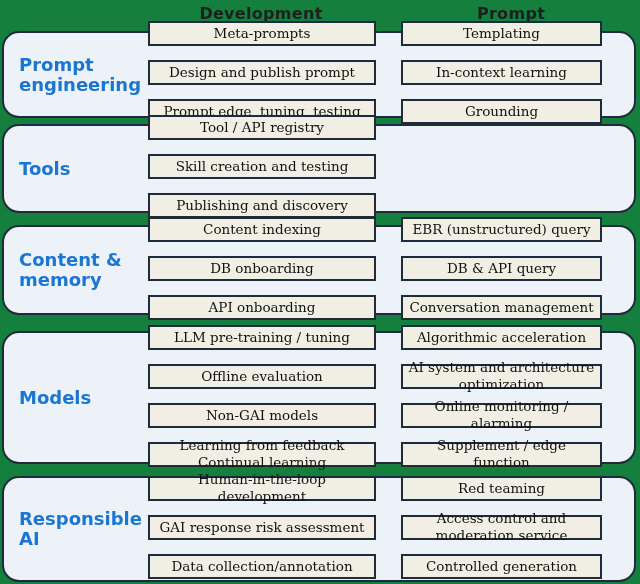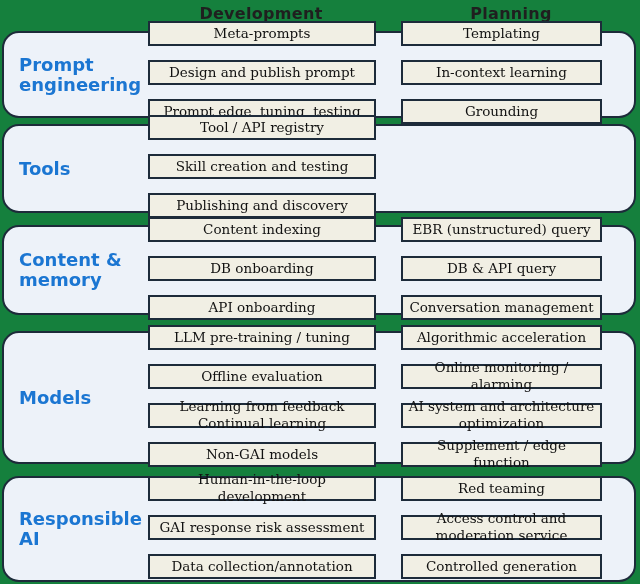--- a/index.html
+++ b/index.html
@@ -89,21 +89,21 @@
     padding: 2px 4px;
     white-space: pre-line;
   }
 </style>
 </head>
 <body>
 
 <div class="canvas">
 
   <div class="col-header dev-header">Development</div>
-  <div class="col-header srv-header">Planning</div>
+  <div class="col-header srv-header">Prompt</div>
 
   <section class="band band-0">
     <div class="row-label">Prompt engineering</div>
     <div class="stack dev">
         <div class="box">Meta-prompts</div>
         <div class="box">Design and publish prompt</div>
         <div class="box">Prompt edge, tuning, testing</div>
       </div>
     <div class="stack srv">
         <div class="box">Templating</div>
@@ -133,29 +133,29 @@
         <div class="box">DB &amp; API query</div>
         <div class="box">Conversation management</div>
       </div>
   </section>
 
   <section class="band band-3">
     <div class="row-label">Models</div>
     <div class="stack dev">
         <div class="box">LLM pre-training / tuning</div>
         <div class="box">Offline evaluation</div>
+        <div class="box">Non-GAI models</div>
         <div class="box">Learning from feedback
 Continual learning</div>
-        <div class="box">Non-GAI models</div>
       </div>
     <div class="stack srv">
         <div class="box">Algorithmic acceleration</div>
-        <div class="box">Online monitoring / alarming</div>
         <div class="box">AI system and architecture
 optimization</div>
+        <div class="box">Online monitoring / alarming</div>
         <div class="box">Supplement / edge function</div>
       </div>
   </section>
 
   <section class="band band-4">
     <div class="row-label">Responsible AI</div>
     <div class="stack dev">
         <div class="box">Human-in-the-loop
 development</div>
         <div class="box">GAI response risk assessment</div>

